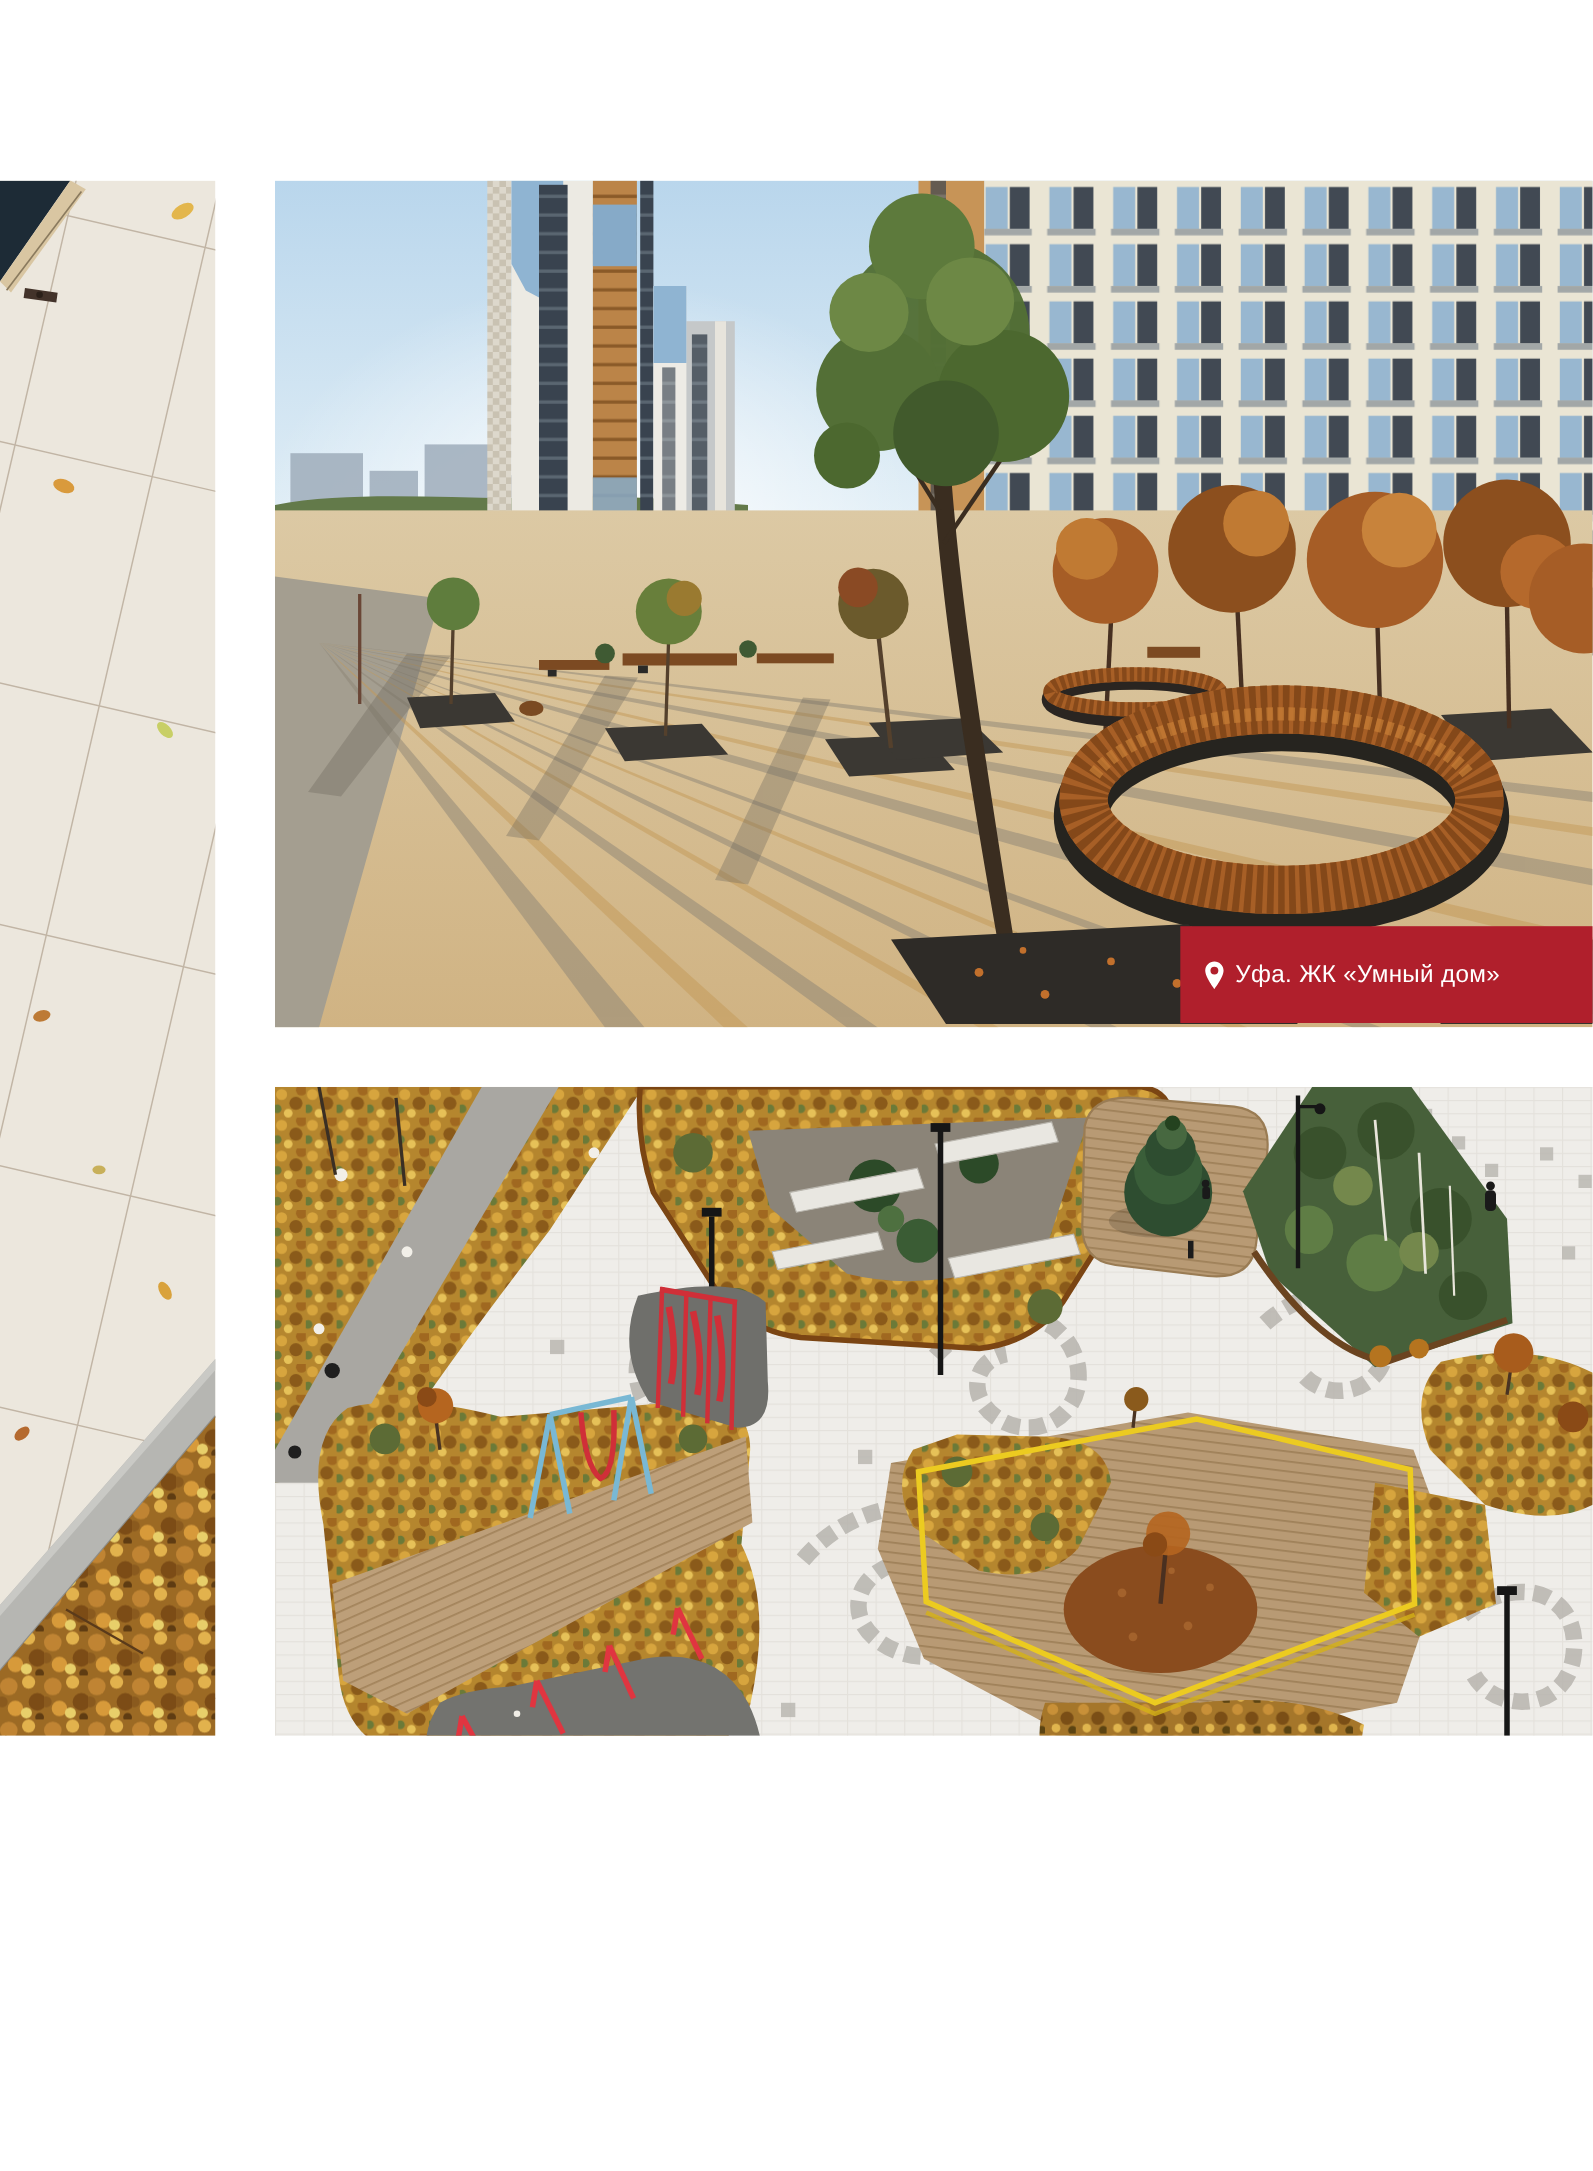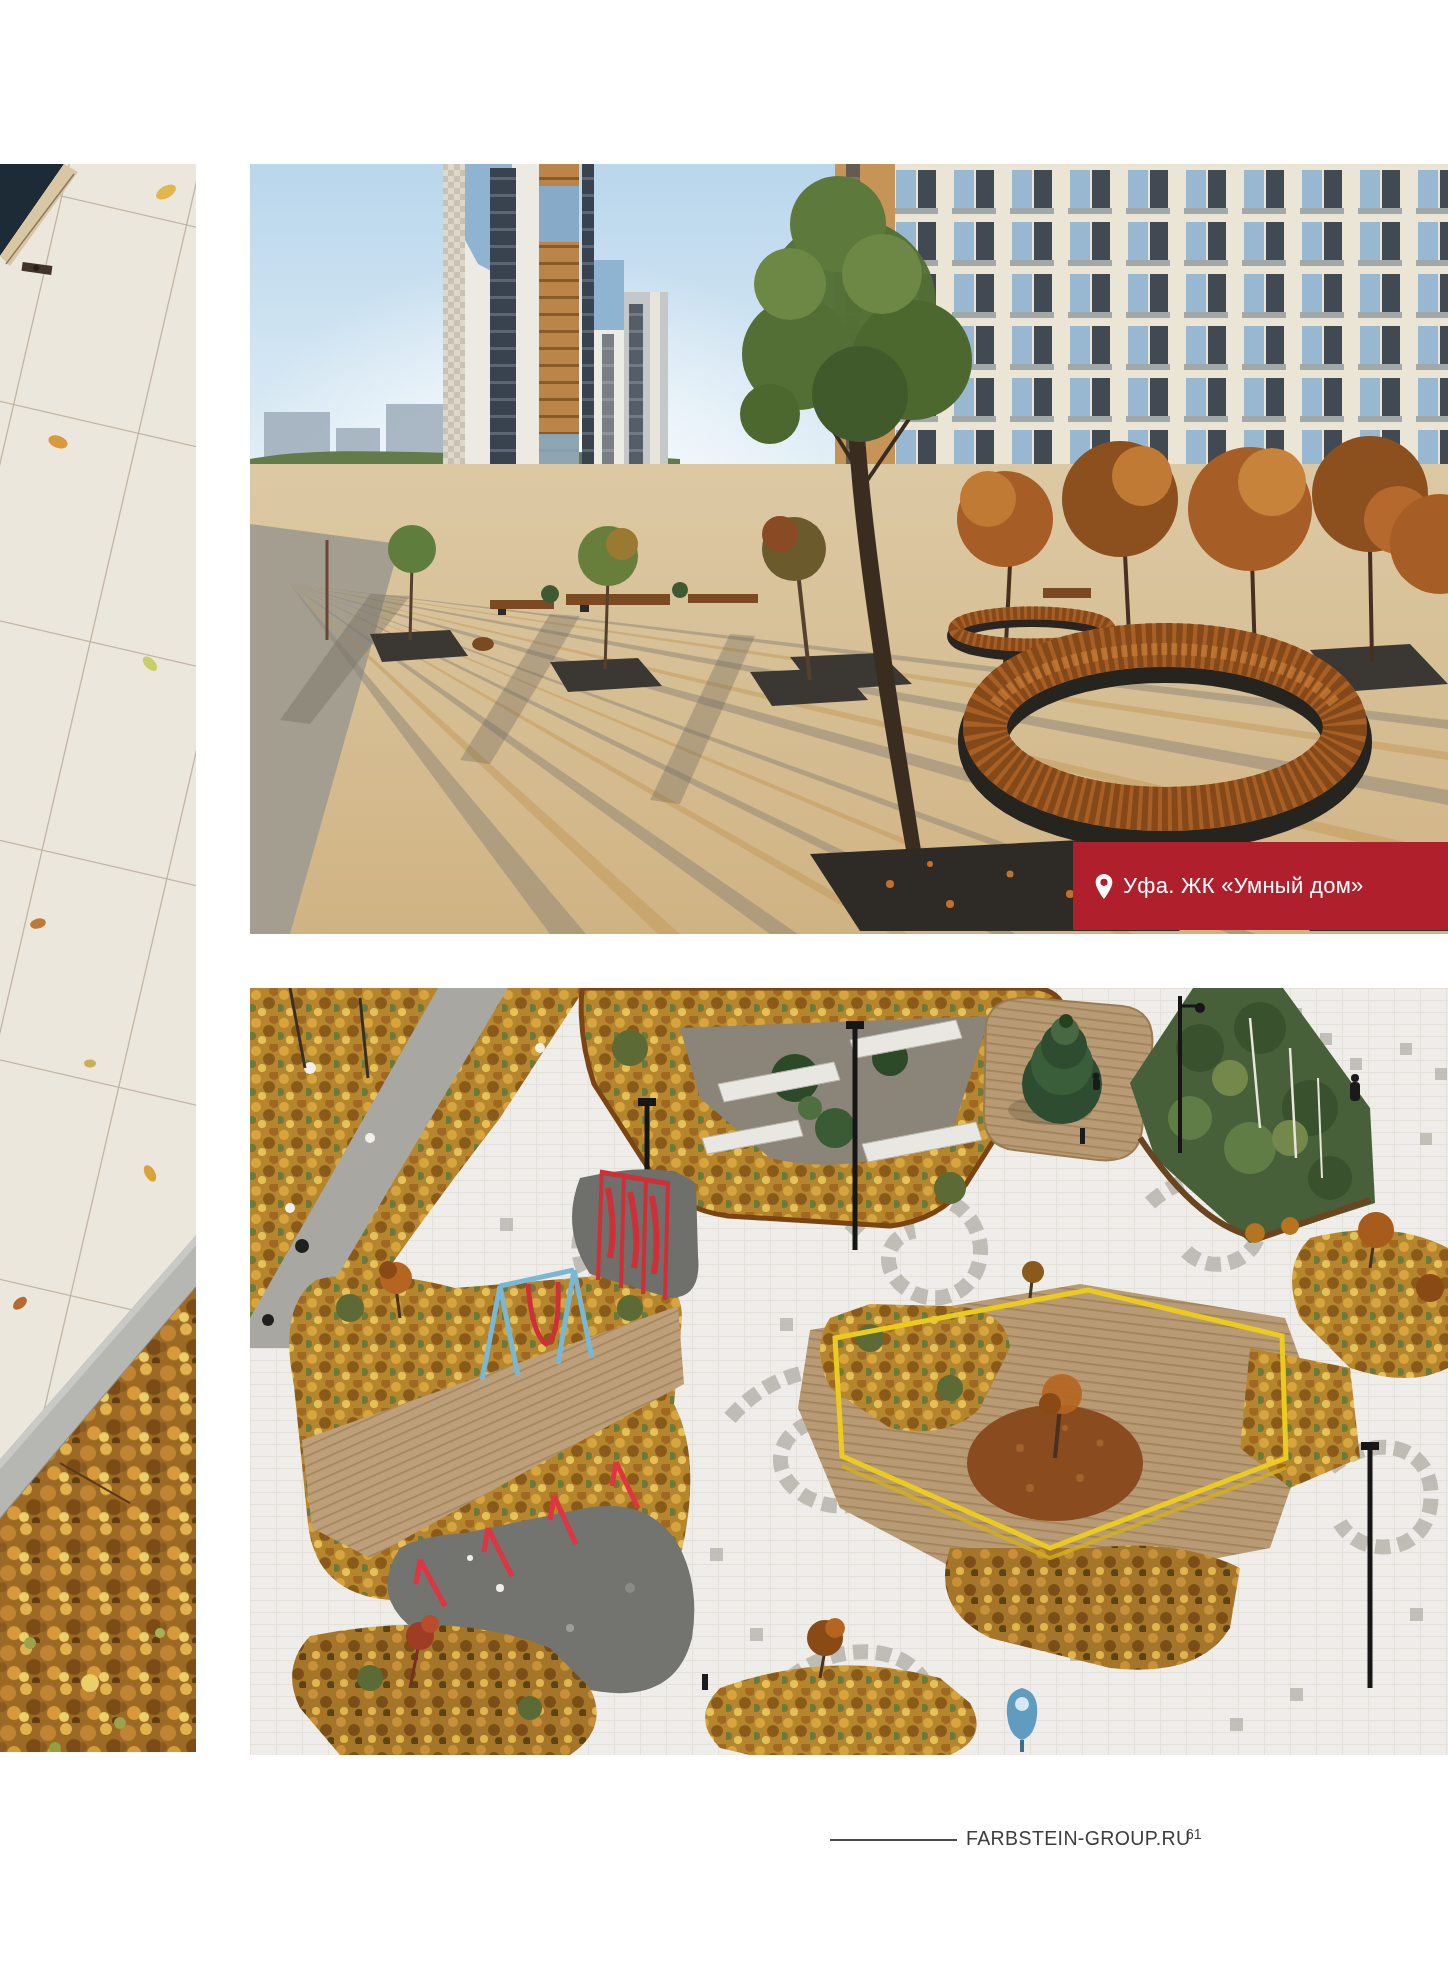--- a/index.html
+++ b/index.html
@@ -1,16 +1,16 @@
 <!DOCTYPE html>
 <html><head>
 <meta charset="utf-8">
 <style>
   html,body{margin:0;padding:0;background:#ffffff;}
-  .page{position:relative;width:1448px;height:1974px;background:#ffffff;overflow:hidden;
+  .page{position:relative;width:1448px;height:1578px;background:#ffffff;overflow:hidden;
         font-family:"Liberation Sans",sans-serif;}
   figure{margin:0;}
   .strip{position:absolute;left:0;top:164px;width:196px;height:1588px;overflow:hidden;}
   .photo{position:absolute;left:250px;width:1198px;overflow:hidden;}
   .photo-ufa{top:164px;height:770px;}
   .photo-kazan{top:988px;height:767px;}
   .photo svg,.strip svg{display:block;width:100%;height:100%;}
   .caption{position:absolute;right:0;bottom:4px;width:375px;background:#b01f2c;color:#ffffff;
            display:flex;align-items:center;box-sizing:border-box;padding-left:21px;}
   .caption.one-line{height:88px;}

